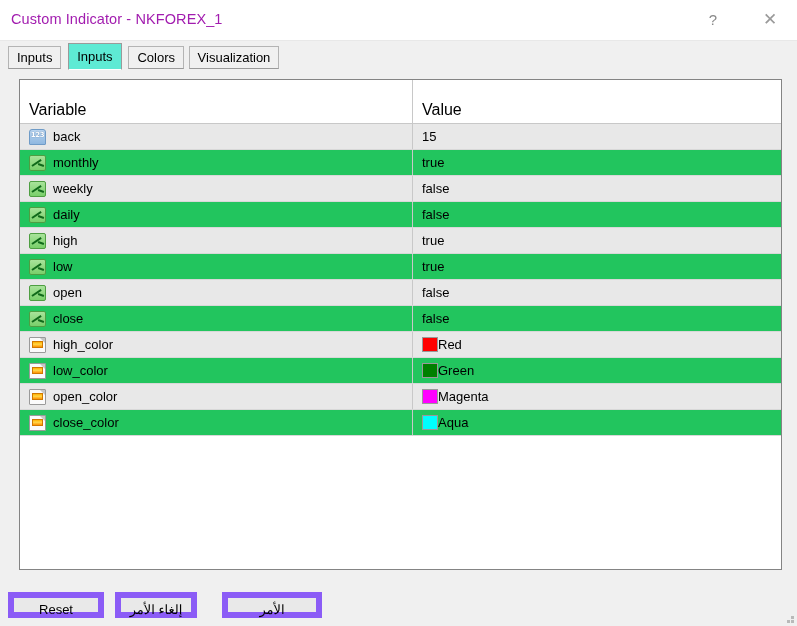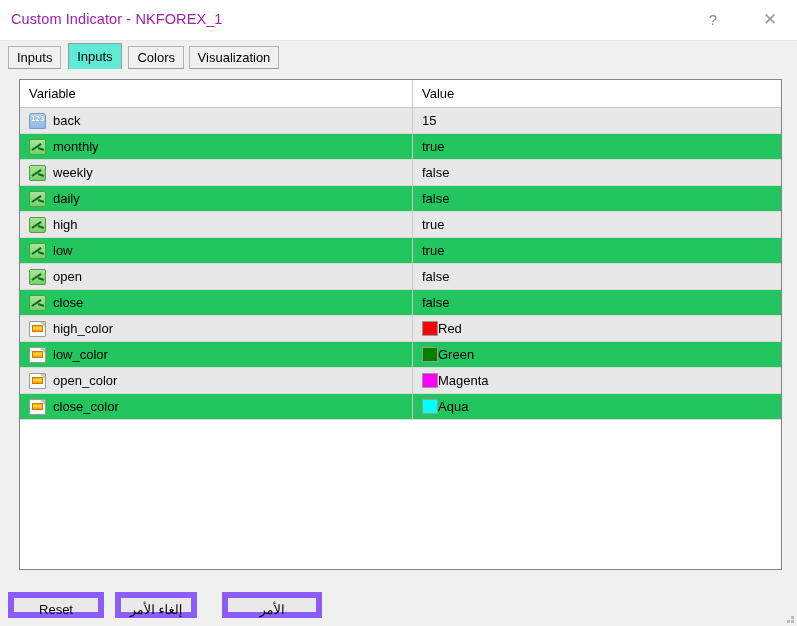--- a/index.html
+++ b/index.html
@@ -91,23 +91,23 @@
     table-layout: fixed;
     font-size: 13px;
   }
   #table th {
     height: 27px;
     font-weight: normal;
     text-align: left;
     background: #ffffff;
     border-bottom: 1px solid #c8c8c8;
     border-right: 1px solid #c8c8c8;
-    padding: 0 0 0 9px;
+    padding: 16px 0 0 9px;
     color: #000;
-    font-size: 13px;
+    font-size: 16px;
     vertical-align: middle;
   }
   #table th:last-child { border-right: none; }
   #table td {
     height: 25px;
     border-bottom: 1px solid #d8d8d8;
     border-right: 1px solid #c8c8c8;
     padding: 0 0 0 9px;
     vertical-align: middle;
     color: #000;

